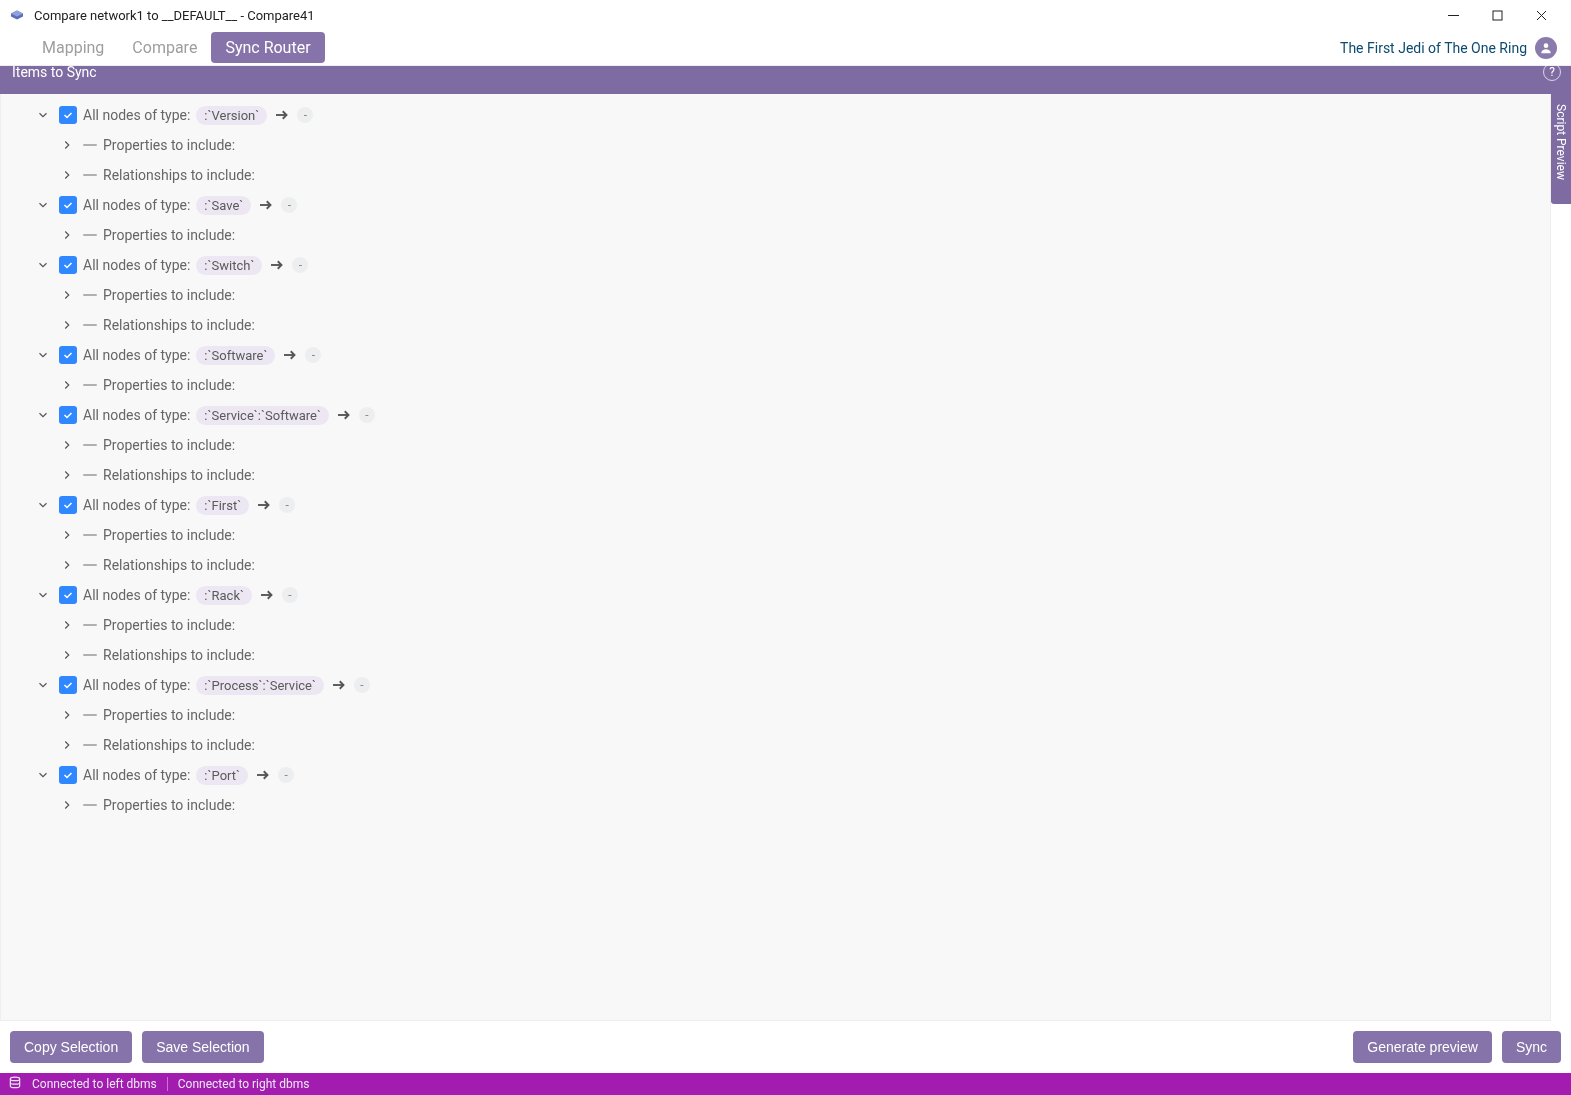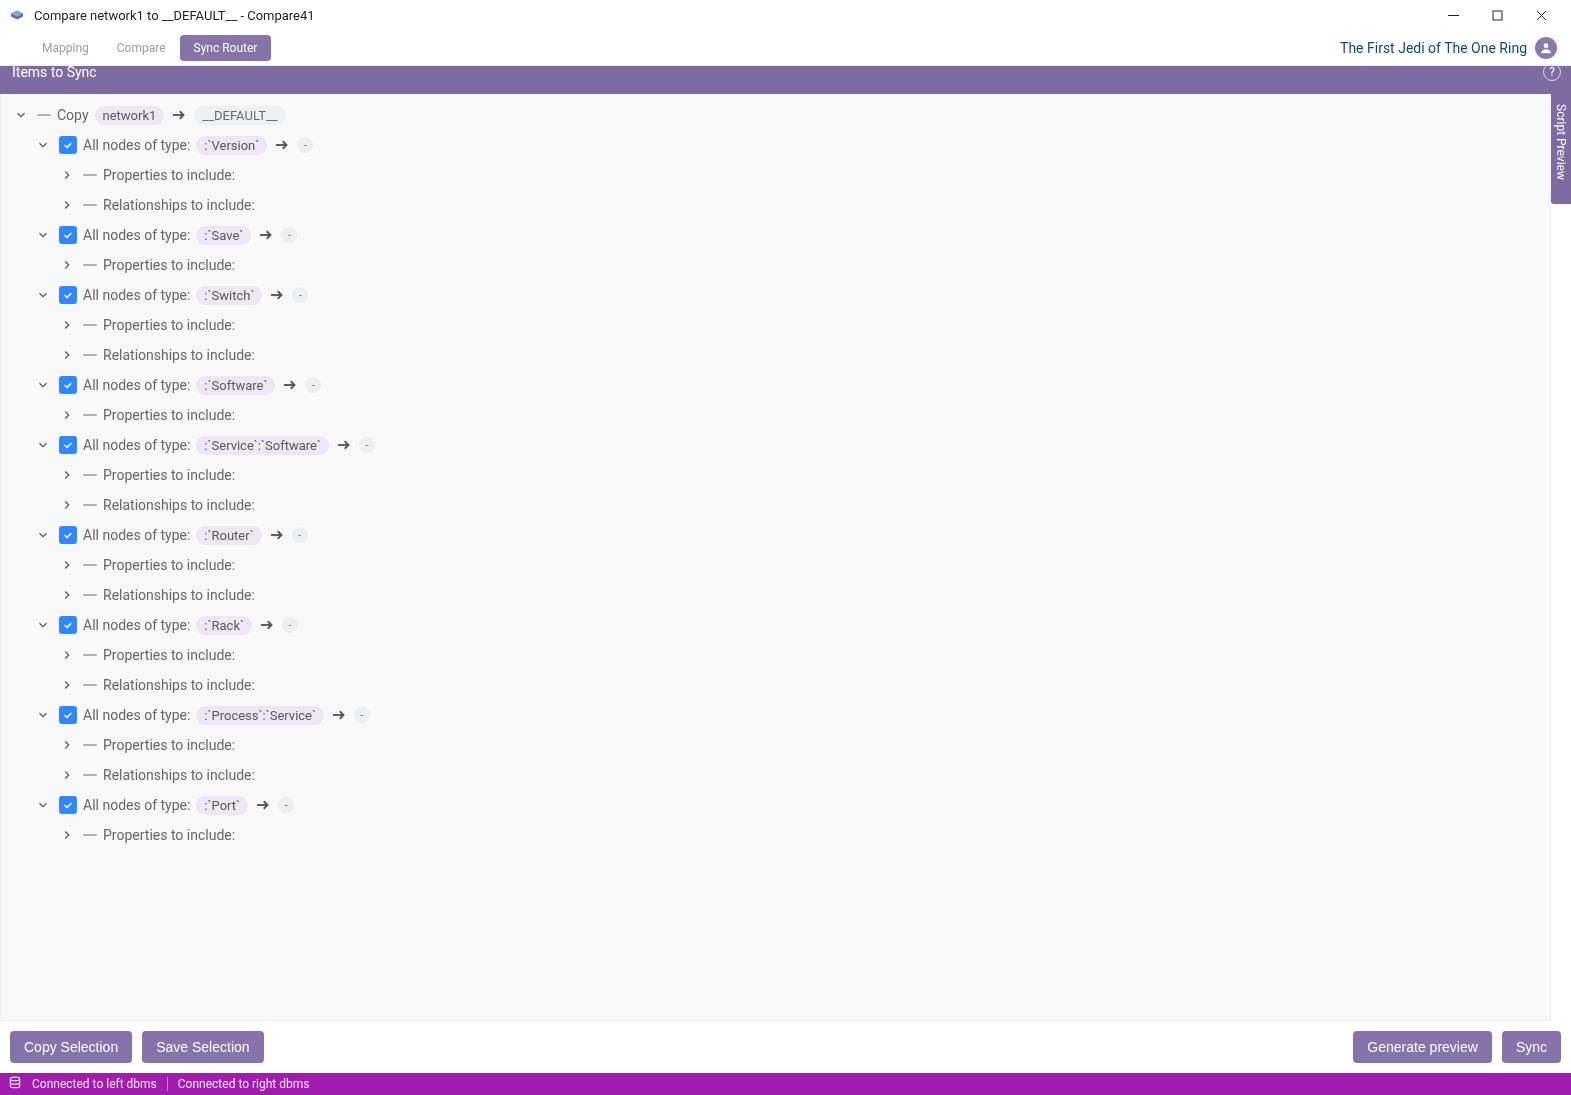--- a/index.html
+++ b/index.html
@@ -11,21 +11,21 @@
   .title-bar .app-icon svg { width:18px; height:18px; display:block; }
   .title-bar .title { margin-left:8px; font-size:13px; color:#222; }
   .title-bar .spacer { flex:1; }
   .win-controls { display:flex; }
   .win-btn { width:44px; height:30px; display:flex; align-items:center; justify-content:center; color:#222; }
   .win-btn svg { width:11px; height:11px; }
 
   
   .tabs-row { display:flex; align-items:center; height:36px; padding:0 10px 0 2px; background:#fff; border-bottom:1px solid #eee; }
   .tabs { display:flex; gap:0; margin-left:26px; }
-  .tab { padding:6px 14px; font-size:12px; color:#9e9e9e; border-radius:4px; cursor:pointer; }
+  .tab { padding:6px 14px; font-size:16px; color:#9e9e9e; border-radius:4px; cursor:pointer; }
   .tab.active { background:#8573a9; color:#fff; }
   .tabs-row .spacer { flex:1; }
   .user { display:flex; align-items:center; gap:8px; color:#0c4a6e; font-size:14px; padding-right:4px; }
   .user .avatar { width:22px; height:22px; border-radius:50%; background:#8b7bad; display:flex; align-items:center; justify-content:center; color:#fff; }
   .user .avatar svg { width:14px; height:14px; }
 
   
   .section-header { display:flex; align-items:center; height:28px; background:#7e6ba2; color:#fff; font-size:14px; padding:0 10px 16px 12px; }
   .section-header .spacer { flex:1; }
   .help-circle { width:18px; height:18px; border:1px solid rgba(255,255,255,0.7); border-radius:50%; display:flex; align-items:center; justify-content:center; font-size:12px; color:#fff; }
@@ -121,37 +121,20 @@
 
   <div class="section-header">
     <span>Items to Sync</span>
     <span class="spacer"></span>
     <span class="help-circle">?</span>
   </div>
 
   <div class="main">
     <div class="tree-wrap">
       <div class="tree-scroll" id="tree">
-          <div class="row root">
-            <span class="chev">
-              <svg viewBox="0 0 24 24" fill="none" stroke="currentColor" stroke-width="2">
-                <polyline points="6 9 12 15 18 9"></polyline>
-              </svg>
-            </span>
-            <span class="dash"></span>
-            <span class="label">Copy</span>
-            <span class="tag">network1</span>
-            <span class="arrow">
-              <svg viewBox="0 0 24 24" fill="none" stroke="currentColor" stroke-width="2.5">
-                <line x1="4" y1="12" x2="18" y2="12"></line>
-                <polyline points="13 7 18 12 13 17"></polyline>
-              </svg>
-            </span>
-            <span class="tag dest">__DEFAULT__</span>
-          </div>
           <div class="row node">
             <span class="chev">
               <svg viewBox="0 0 24 24" fill="none" stroke="currentColor" stroke-width="2">
                 <polyline points="6 9 12 15 18 9"></polyline>
               </svg>
             </span>
             <span class="checkbox">
               <svg viewBox="0 0 24 24" fill="none" stroke-width="3">
                 <polyline points="5 12 10 17 19 8"></polyline>
               </svg>
@@ -327,21 +310,21 @@
               <svg viewBox="0 0 24 24" fill="none" stroke="currentColor" stroke-width="2">
                 <polyline points="6 9 12 15 18 9"></polyline>
               </svg>
             </span>
             <span class="checkbox">
               <svg viewBox="0 0 24 24" fill="none" stroke-width="3">
                 <polyline points="5 12 10 17 19 8"></polyline>
               </svg>
             </span>
             <span class="label">All nodes of type:</span>
-            <span class="tag">:`Router`</span>
+            <span class="tag">:`First`</span>
             <span class="arrow">
               <svg viewBox="0 0 24 24" fill="none" stroke="currentColor" stroke-width="2.5">
                 <line x1="4" y1="12" x2="18" y2="12"></line>
                 <polyline points="13 7 18 12 13 17"></polyline>
               </svg>
             </span>
             <span class="neg">-</span>
           </div>
           <div class="row child">
             <span class="chev">

